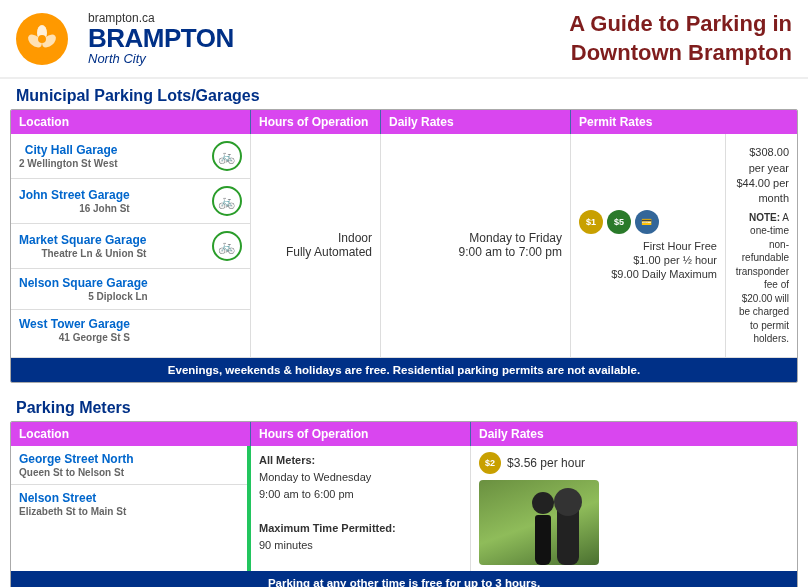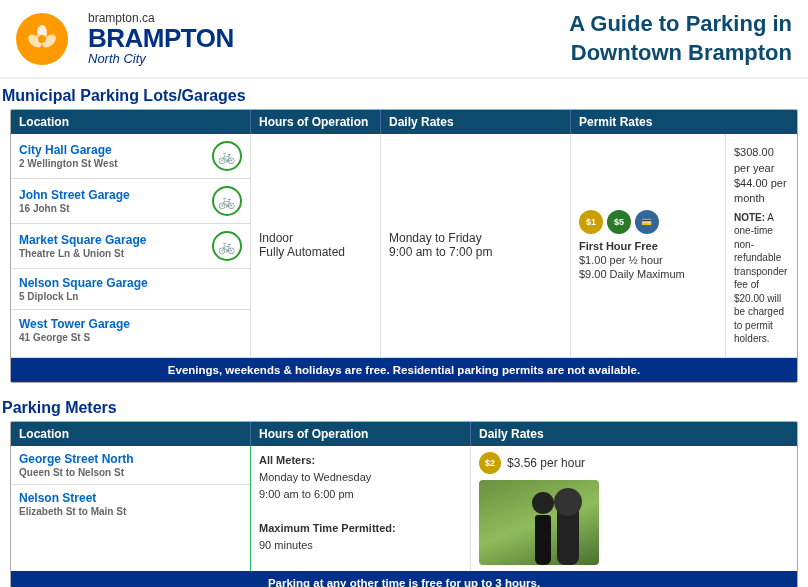--- a/index.html
+++ b/index.html
@@ -51,44 +51,44 @@
       line-height: 1;
     }
     .logo-flower {
       font-size: 13px;
       color: #003087;
       font-style: italic;
     }
     .header-title {
       flex: 1;
       text-align: right;
-      color: #0c4a6e;
+      color: #7f1d1d;
       font-size: 22px;
       font-weight: bold;
       line-height: 1.3;
     }
 
     
     .section-title {
       color: #003087;
       font-size: 16px;
       font-weight: bold;
-      padding: 8px 10px 4px 2px;
+      padding: 8px 10px 4px 16px;
     }
 
     
     .table-wrapper {
       margin: 0 10px 8px 10px;
       border: 1px solid #aaa;
       border-radius: 2px;
       overflow: hidden;
     }
     .table-header-row {
       display: grid;
-      background: #0c4a6e;
+      background: #d946ef;
       color: #fff;
       font-weight: bold;
       font-size: 12px;
     }
     .garage-table .table-header-row {
       grid-template-columns: 240px 130px 190px 155px 1fr;
     }
     .meter-table .table-header-row {
       grid-template-columns: 240px 220px 1fr;
     }
@@ -96,20 +96,21 @@
       padding: 5px 8px;
       border-right: 1px solid #4466aa;
     }
     .th:last-child { border-right: none; }
 
     
     .garage-rows-wrapper {
       display: grid;
       grid-template-columns: 240px 1fr;
       border-bottom: 1px solid #ddd;
+      text-align: right;
     }
     .garage-locations {
       display: flex;
       flex-direction: column;
       border-right: 1px solid #ddd;
     }
     .garage-location-row {
       padding: 7px 8px;
       border-bottom: 1px solid #ddd;
       display: flex;
@@ -174,21 +175,21 @@
     .coin-gold { background: #c8a000; }
     .coin-green { background: #2a7a2a; }
     .coin-blue { background: #336699; }
 
     .rate-line {
       font-size: 11px;
       color: #333;
       margin-top: 2px;
     }
     .rate-bold {
-      font-weight: bold;
+      font-weight: normal;
     }
 
     .permit-text {
       font-size: 11px;
       color: #333;
       line-height: 1.4;
     }
     .permit-note {
       font-size: 10px;
       color: #333;
@@ -231,21 +232,21 @@
     }
 
     .hours-bold { font-weight: bold; }
 
     
     .meter-rows-wrapper {
       display: grid;
       grid-template-columns: 240px 220px 1fr;
     }
     .meter-locations {
-      border-right: 1px solid #22c55e;
+      border-right: 4px solid #22c55e;
     }
     .meter-hours-merged {
       padding: 6px 8px;
       font-size: 11px;
       border-right: 1px solid #ddd;
       line-height: 1.55;
     }
     .meter-daily-merged {
       padding: 6px 8px;
     }

